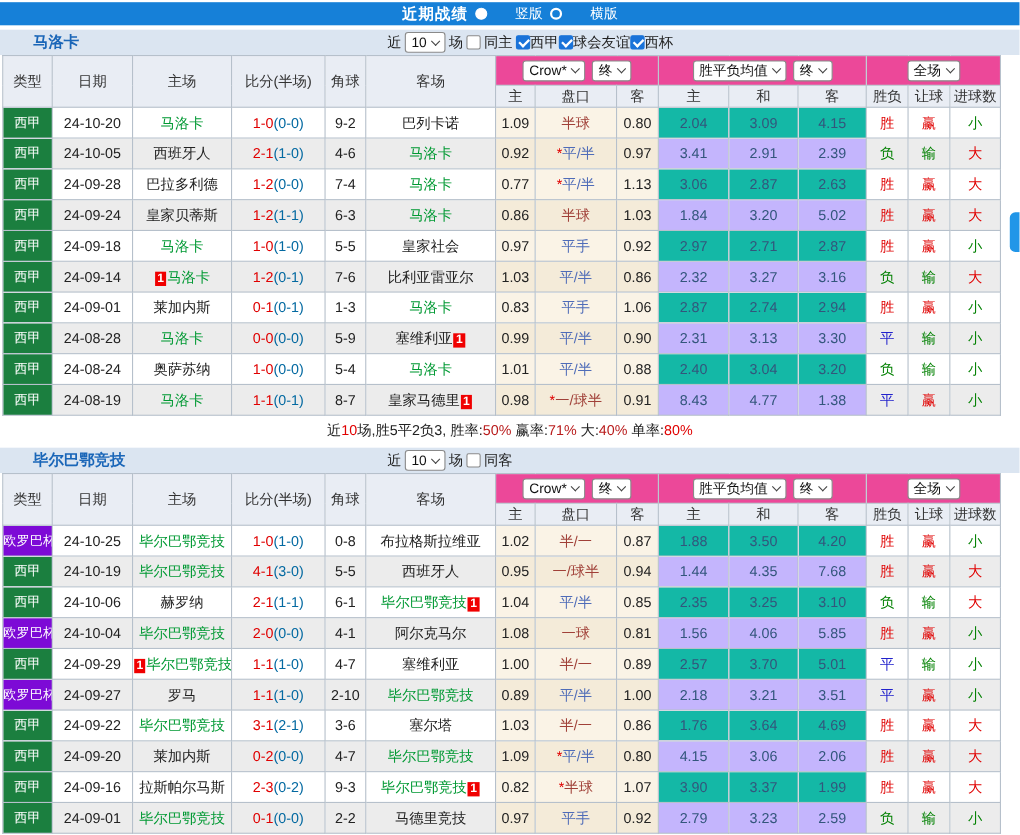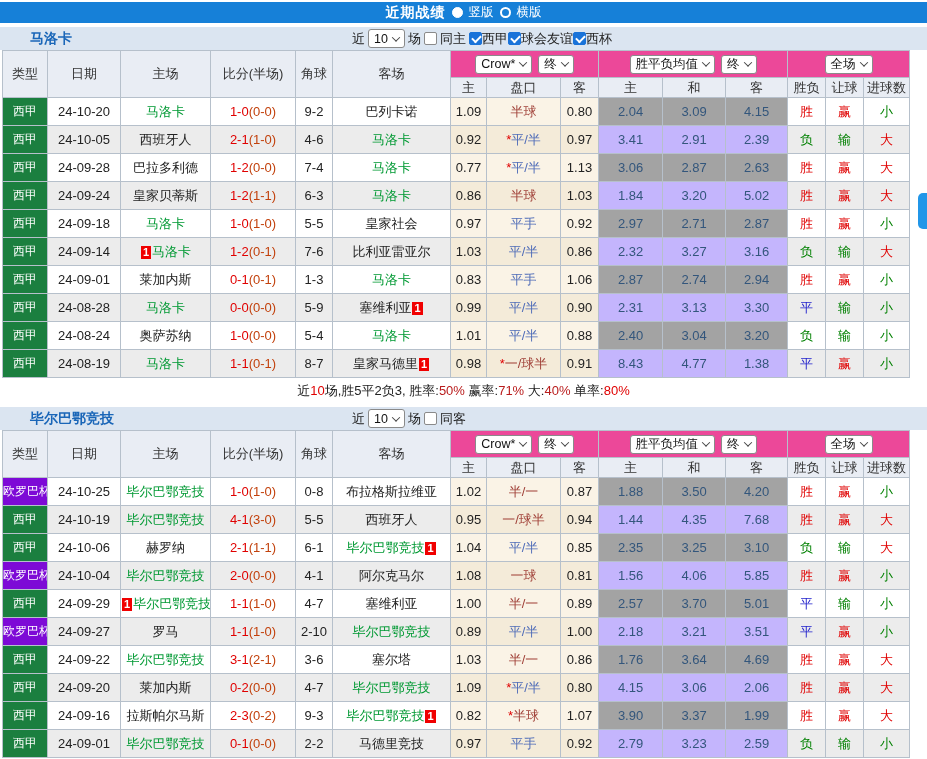--- a/index.html
+++ b/index.html
@@ -7,21 +7,21 @@
   body { width:927px; height:759px; overflow:hidden; position:relative;
          font-family:"Liberation Sans","DejaVu Sans",sans-serif; }
 
   
   .topbar { margin-top:2px; height:21px; background:var(--topbar,#1680d8);
             display:flex; align-items:center; justify-content:center; gap:6px; color:#fff; }
   .topbar .ttl { font-size:14px; font-weight:bold; letter-spacing:1px; }
   .radio { width:11px; height:11px; border-radius:50%; display:inline-block; vertical-align:-1px; }
   .radio-on  { background:#fff; border:1px solid #fff; }
   .radio-off { background:transparent; border:2px solid #fff; }
-  .rlbl { font-size:12.5px; }
+  .rlbl { font-size:12.5px;margin-left:20px; }
 
   
   .secbar { height:23px; background:#dbe5f1; position:relative; display:flex; align-items:center; }
   .secbar .team { font-size:14px; font-weight:bold; color:#1a66b8; margin-left:30px; }
   .filters { position:absolute; left:352px; top:0; height:23px; display:flex; align-items:center;
              gap:3px; font-size:13px; color:#222; white-space:nowrap; }
   .sel { display:inline-flex; align-items:center; gap:5px; background:#fff; border:1px solid #8a8a8a;
          border-radius:3px; height:19px; padding:0 5px; font-size:12.5px; color:#111; }
   .chev { width:6px; height:6px; border-right:1.6px solid #444; border-bottom:1.6px solid #444;
           transform:rotate(45deg) translate(-1px,-1px); display:inline-block; }
@@ -41,25 +41,25 @@
   .ctl-cell { background:#ec4899; }
   .ctl-wrap { display:flex; justify-content:center; gap:6px; align-items:center; }
 
   tbody tr.odd  td { background:#fff; }
   tbody tr.even td { background:#ececec; }
   td.c-type { color:#fff; font-size:12px; padding:0; }
   .lg-green  { background:#1b7f3f !important; }
   .lg-purple { background:#7d0ad6 !important; }
   tbody tr.odd  td.c-cream { background:#faf3e6; }
   tbody tr.even td.c-cream { background:#f4ebd9; }
-  tbody tr.odd  td.c-eu { background:#a3a3a3;margin-left:16px; }
+  tbody tr.odd  td.c-eu { background:#14b8a6;margin-left:16px; }
   tbody tr.even td.c-eu { background:#c4b5fd; }
   td.c-eu { color:#33567c; }
   .tm { color:#222; } .tm-f { color:#009933; }
-  .sc-main { color:#e00000; } .sc-half { color:#c2410c; }
+  .sc-main { color:#e00000; } .sc-half { color:#0369a1; }
   .badge { display:inline-block; background:#f00000; color:#fff; font-size:11px; line-height:13px;
            padding:0 2px; margin:0 1px; font-weight:bold; }
   .star { color:#e00000; }
   .hc-red  { color:#a04038; } .hc-blue { color:#4f6cb8; }
   .rc-red { color:#e00000; } .rc-green { color:#008000; } .rc-blue { color:#2222cc; }
 
   
   .summary { height:25px; display:flex; align-items:center; justify-content:center;
              font-size:13px; color:#222; white-space:pre; }
   .sg-k { color:#222; } .sg-r { color:#e00000; } .sg-b { color:#b91c1c; }

